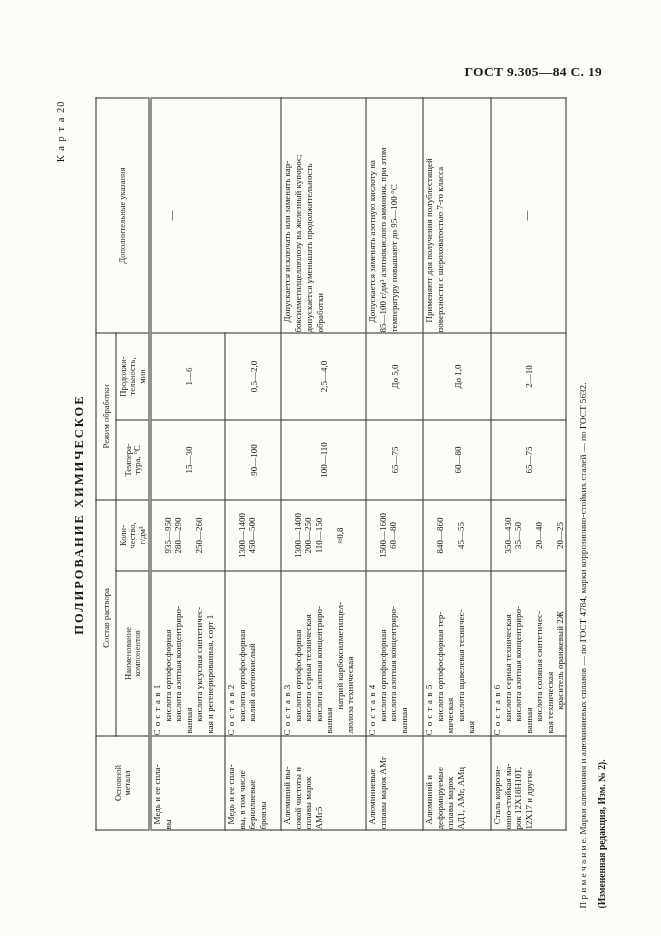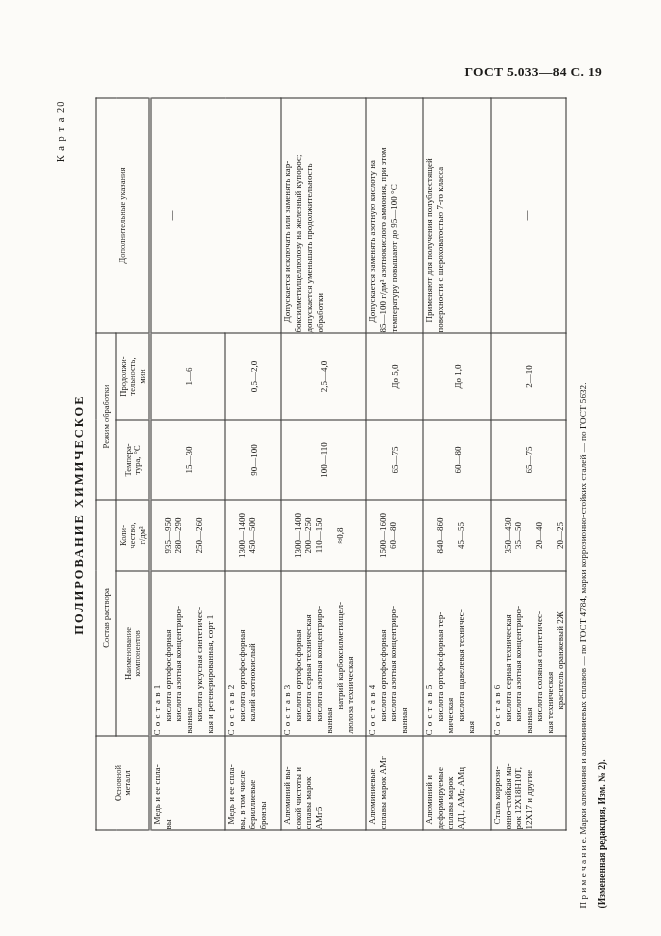--- a/index.html
+++ b/index.html
@@ -35,21 +35,21 @@
   td.td-notes.dash-top{text-align:center;padding-top:14px;font-size:10px;}
   td.td-notes.dash-mid{text-align:center;vertical-align:middle;padding:0 0 6px 0;font-size:10px;}
   .note-block{position:absolute;left:28px;top:576px;width:885px;font-size:9.2px;line-height:12px;}
   .note-line2{position:absolute;left:28px;top:595px;font-size:9.6px;font-weight:bold;}
 </style>
 </head>
 <body>
 
 <div class="page">
 
-  <div class="gost-header">ГОСТ 5.033—84 С. 19</div>
+  <div class="gost-header">ГОСТ 9.305—84 С. 19</div>
 
   <div class="rot">
 
     <div class="karta">К а р т а  20</div>
 
     <div class="doc-title">ПОЛИРОВАНИЕ ХИМИЧЕСКОЕ</div>
 
     <table class="main">
       <colgroup>
         <col style="width:94px">

